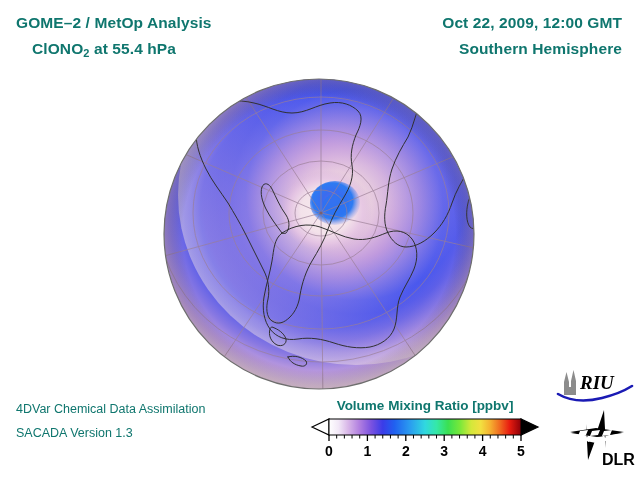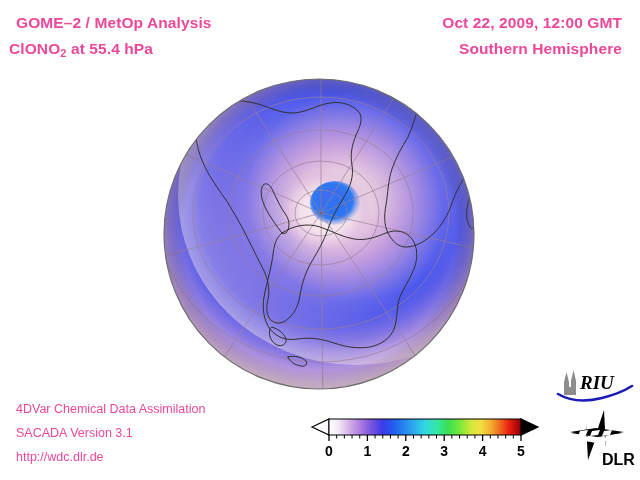--- a/index.html
+++ b/index.html
@@ -7,33 +7,33 @@
     padding: 0;
     background: #ffffff;
   }
   #page {
     position: relative;
     width: 640px;
     height: 480px;
     background: #ffffff;
     overflow: hidden;
     font-family: "Liberation Sans", sans-serif;
-    color: #ec4899;
+    color: #0f766e;
   }
 
   
   .hdr {
     position: absolute;
     font-weight: bold;
     font-size: 15.5px;
     letter-spacing: 0.1px;
     white-space: nowrap;
   }
   #title-line1 { left: 16px; top: 14px; }
-  #title-line2 { left: 9px; top: 40px; }
+  #title-line2 { left: 32px; top: 40px; }
   #date-line   { right: 18px; top: 14px; text-align: left; }
   #hemi-line   { right: 18px; top: 40px; text-align: left; }
   .sub { font-size: 11px; vertical-align: -3px; }
 
   
   .foot {
     position: absolute;
     left: 16px;
     font-weight: normal;
     font-size: 12.5px;
@@ -223,24 +223,24 @@
         <circle cx="159" cy="159" r="155" fill="url(#limbShade)"></circle>
       </g>
 
       <circle cx="159" cy="159" r="155" fill="none" stroke="#6e6e6e" stroke-width="1.2"></circle>
 
       <circle cx="161" cy="138" r="1.6" fill="#7a6070"></circle>
     </svg>
   </div>
 
   <div class="foot" id="foot1">4DVar Chemical Data Assimilation</div>
-  <div class="foot" id="foot2">SACADA Version 3.1</div>
-  <div class="foot" id="foot3">http://wdc.dlr.de</div>
+  <div class="foot" id="foot2">SACADA Version 1.3</div>
 
   <div id="cbar-block">
+    <div id="cbar-title">Volume Mixing Ratio [ppbv]</div>
 
     <svg id="cbar-svg" width="250" height="56" viewBox="0 0 250 56" style="position:absolute;left:0;top:18px;">
       <defs>
         <linearGradient id="rainbow" x1="0" y1="0" x2="1" y2="0">
             <stop offset="0" stop-color="#ffffff"></stop>
             <stop offset="0.05" stop-color="#f2e8f7"></stop>
             <stop offset="0.1" stop-color="#d8b6e8"></stop>
             <stop offset="0.16" stop-color="#b07ee0"></stop>
             <stop offset="0.22" stop-color="#7a52e0"></stop>
             <stop offset="0.28" stop-color="#3a3ce8"></stop>

